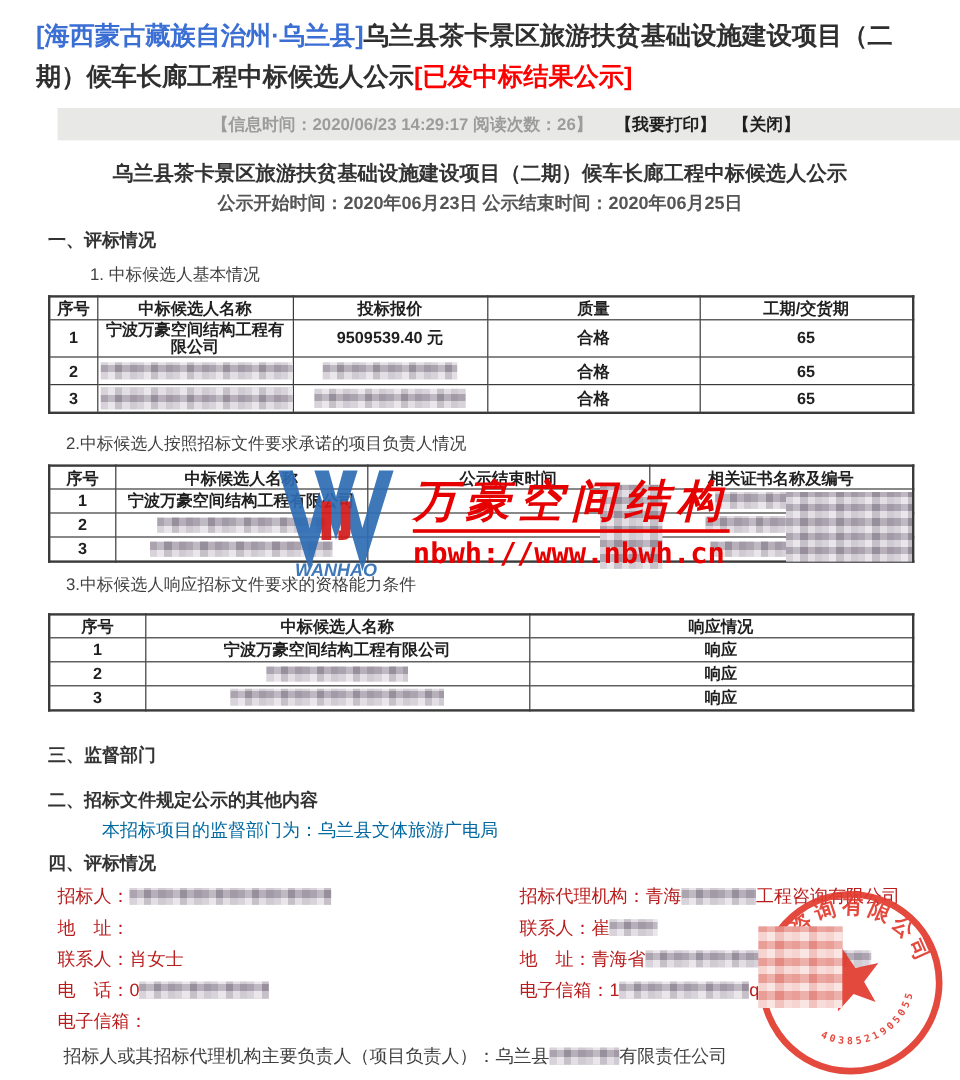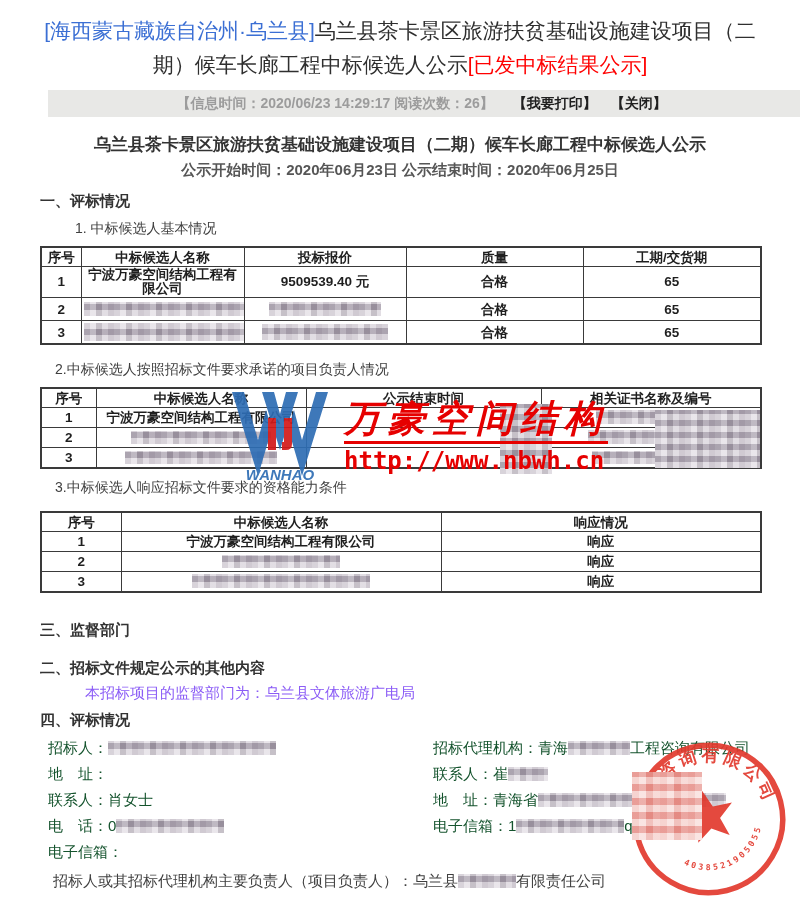--- a/index.html
+++ b/index.html
@@ -3,43 +3,43 @@
 <meta charset="utf-8">
 <style>
   html,body{margin:0;padding:0;}
   body{
     width:800px;height:900px;position:relative;overflow:hidden;
     background:#fff;color:#333;
     font-family:"Liberation Sans","DejaVu Sans",sans-serif;
   }
   
   .doc-title{
-    margin:14px auto 3px;width:740px;text-align:center;
-    font-size:21px;font-weight:normal;line-height:34px;color:#2f2f2f;
+    margin:14px auto 3px;width:740px;text-align:left;
+    font-size:21px;font-weight:bold;line-height:34px;color:#2f2f2f;
   }
   .t-blue{color:#3b6fd4;cursor:pointer;}
   .t-red{color:#ff0000;}
   
   .info-bar{
     margin:8px 0 0 48px;width:752px;height:27px;line-height:27px;
     background:#e8e8e6;text-align:center;font-size:14px;font-weight:bold;
   }
   .info-time{color:#9c9c9c;margin-right:10px;}
   .bar-btn{color:#1f1f1f;margin:16px 5px;cursor:pointer;}
   
   .content{padding:0 15px;position:relative;z-index:1;}
   .main-heading{
     margin:16px 0 2px;text-align:center;font-size:17px;font-weight:bold;color:#333;
   }
   .center-line{text-align:center;font-size:15px;line-height:24px;color:#565656;font-weight:600;margin:0;}
   .sec-head{font-size:15px;font-weight:bold;color:#333;margin:10px 0 0 25px;line-height:22px;}
   .sec-head.first{margin-top:8px;}
   .sub-line{font-size:14px;color:#3f3f3f;margin:6px 0 0 60px;line-height:20px;}
   .sub-line2{font-size:14px;color:#3f3f3f;margin:14px 0 0 40px;line-height:20px;}
-  .body-line{font-size:15px;color:#8b5cf6;margin:2px 0 0 70px;line-height:24px;}
+  .body-line{font-size:15px;color:#0369a1;margin:2px 0 0 70px;line-height:24px;}
   
   table{
     border-collapse:collapse;table-layout:fixed;width:720px;margin:8px 0 0 25px;
     font-size:13.5px;font-weight:bold;color:#1f1f1f;text-align:center;
     background:#fff;
   }
   th,td{border:1px solid #3a3a3a;padding:0 2px;line-height:15px;overflow:hidden;}
   table{border:2px solid #3a3a3a;padding-left:28px;}
   th{height:18px;}
   .t1 .r1 td{height:30px;line-height:14px;}
@@ -53,21 +53,21 @@
       repeating-linear-gradient(0deg,rgba(255,255,255,.35) 0 6px,rgba(110,102,118,.28) 6px 12px),
       repeating-linear-gradient(90deg,#c3bcc6 0 6px,#ded9e0 6px 12px,#a89fab 12px 18px,#d3ccd5 18px 24px,#b7aeba 24px 30px);
   }
   .rd-pink{
     position:absolute;z-index:7;
     background-image:
       repeating-linear-gradient(0deg,rgba(255,255,255,.4) 0 7px,rgba(221,110,104,.35) 7px 14px),
       repeating-linear-gradient(90deg,#f0b7b1 0 7px,#f6d4d0 7px 14px,#e89a92 14px 21px,#f3c4bf 21px 28px);
   }
   
-  .contact-grid{display:flex;margin:4px 0 0 33px;font-size:15px;color:#14532d;}
+  .contact-grid{display:flex;margin:4px 0 0 33px;font-size:15px;color:#b91c1c;}
   .c-col{width:385px;}
   .c-col.right{width:auto;}
   .c-line{line-height:26px;white-space:nowrap;}
   .resp-line{font-size:15px;color:#3f3f3f;margin:4px 0 0 38px;line-height:24px;}
   
   .watermark{position:absolute;left:228px;top:388px;z-index:5;pointer-events:none;display:flex;}
   .wm-logo{width:104px;height:96px;opacity:.92;}
   .wm-text{margin-left:12px;margin-top:10px;}
   .wm-brand{
     font-family:"Liberation Serif","DejaVu Serif",serif;
@@ -263,21 +263,21 @@
 <div class="watermark">
   <svg class="wm-logo" viewBox="0 0 104 96">
     <path d="M4 4 L30 88 L44 40 L38 22 L30 52 L16 4 Z" fill="#2e6db4"></path>
     <path d="M100 4 L74 88 L60 40 L66 22 L74 52 L88 4 Z" fill="#2e6db4"></path>
     <path d="M34 4 L52 62 L70 4 L58 4 L52 26 L46 4 Z" fill="#2e6db4"></path>
     <path d="M40 30 h8 v12 h8 v-12 h8 v26 q0 6 -6 6 h-4 v-8 h2 v-12 h-8 v20 h-8 Z" fill="#d31a1a"></path>
     <text x="52" y="92" text-anchor="middle" font-size="15" font-weight="bold" font-style="italic" fill="#2e6db4" font-family="Liberation Sans, sans-serif">WANHAO</text>
   </svg>
   <div class="wm-text">
     <div class="wm-brand">万豪空间结构</div>
-    <div class="wm-url">http://www.nbwh.cn</div>
+    <div class="wm-url">nbwh://www.nbwh.cn</div>
   </div>
 </div>
 
 <span class="rd" style="position:absolute;left:500px;top:404px;width:52px;height:70px;z-index:2;"></span>
 <span class="rd" style="position:absolute;left:655px;top:410px;width:105px;height:58px;z-index:2;"></span>
 
 <div class="seal">
   <svg viewBox="0 0 176 176" width="178" height="162">
     <defs>
       <path id="sealArcTop" d="M 88,88 m -63,0 a 63,63 0 1 1 126,0" fill="none"></path>

